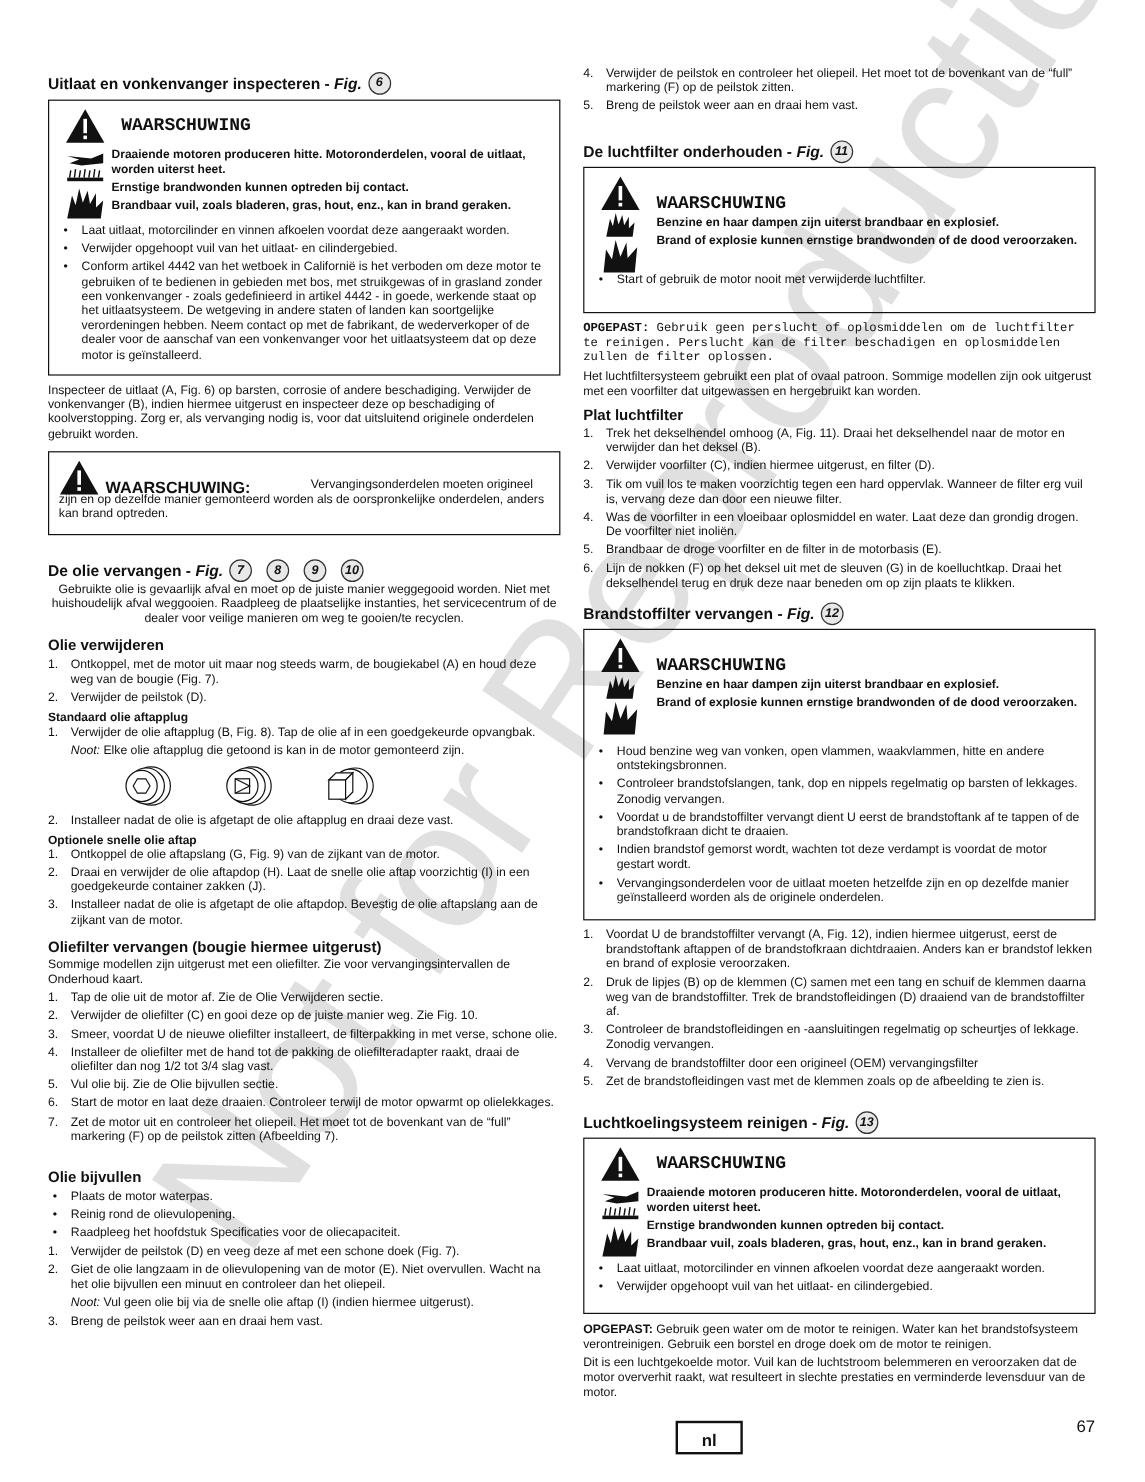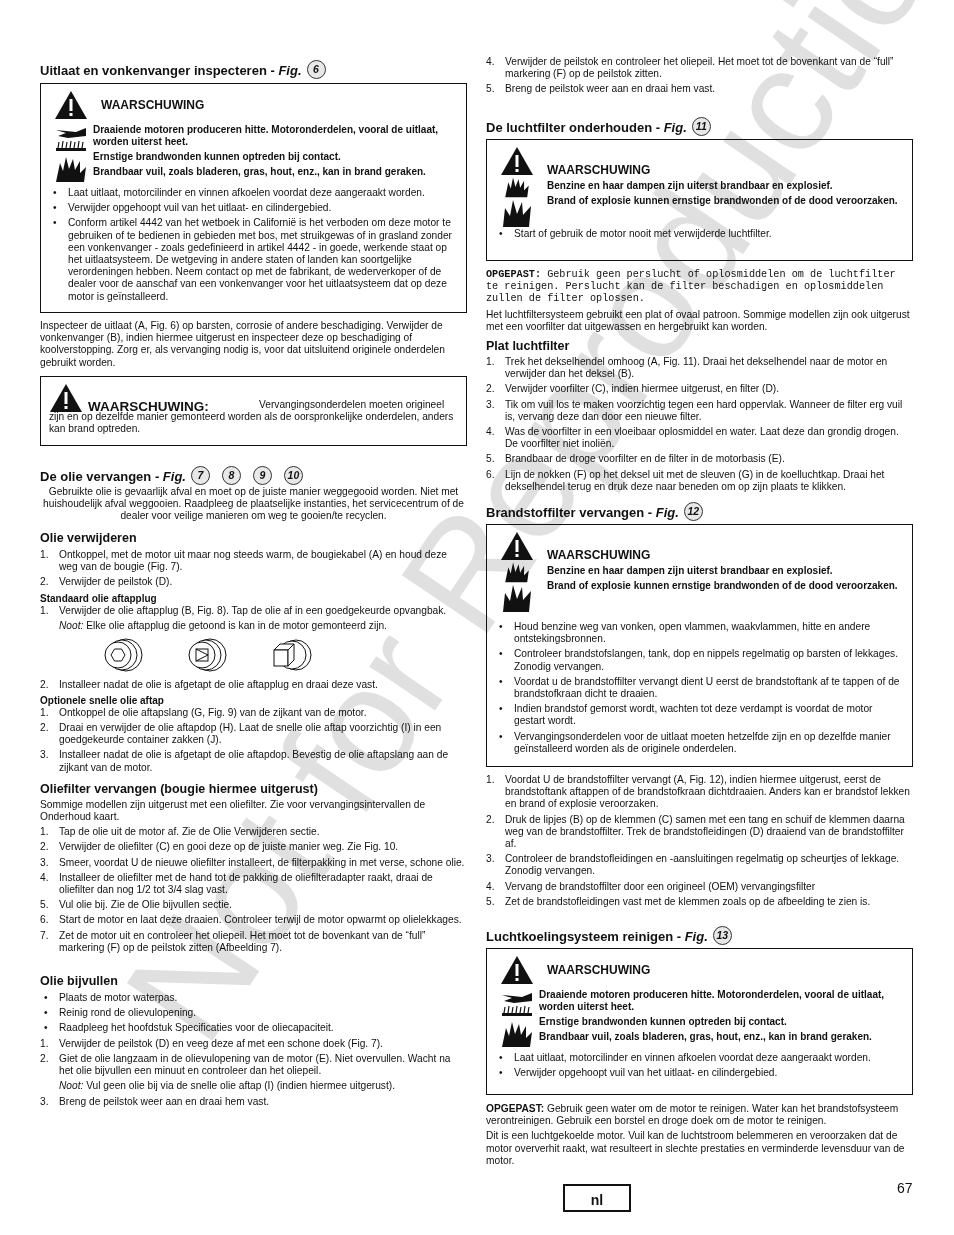--- a/index.html
+++ b/index.html
@@ -11,32 +11,32 @@
   h2 { font-size:13px; font-weight:bold; margin:0; line-height:16px; }
   h2 .fig { font-style:italic; }
   h3 { font-size:12.5px; font-weight:bold; margin:0; line-height:15px; }
   h4 { font-size:10px; font-weight:bold; margin:0; line-height:12px; }
   .figbadge { display:inline-block; width:17px; height:17px; border:1px solid #333; border-radius:50%;
               background:#e8e8e8; text-align:center; font-size:10.5px; line-height:17px; font-weight:bold;
               font-style:italic; margin-left:5px; vertical-align:2px; }
   p { margin:0; }
   .box { border:1px solid #111; padding:6px 8px 6px 8px; box-sizing:border-box; }
   .warnhead { display:flex; align-items:center; }
-  .warntitle { font-size:12px; font-weight:bold; margin-left:15px; }
+  .warntitle { font-size:15px; font-weight:bold; margin-left:15px;font-family:Liberation Mono, monospace; }
   .warnrow { display:flex; }
   .iconcol { width:44px; flex:none; display:flex; flex-direction:column; align-items:center; }
   .warnlines { font-weight:bold; font-size:10px; line-height:12px; }
   .warnlines p { margin-bottom:3px; }
   ul.b, ol.n { margin:0; padding:0; list-style:none; }
   ul.b li, ol.n li { position:relative; padding-left:19px; margin-bottom:3px; }
   ul.b li::before { content:"•"; position:absolute; left:4px; }
   ol.n li .num { position:absolute; left:0; }
   .note { padding-left:19px; margin-bottom:3px; }
   .plugs { display:flex; gap:40px; padding-left:60px; margin:4px 0 6px; }
-  .langbox { position:absolute; left:563px; top:1184px; width:68px; height:28px; border:2px solid #111;
+  .langbox { position:absolute; left:563px; top:1184px; width:56px; height:28px; border:2px solid #111;
              font-weight:bold; font-size:14px; text-align:center; line-height:28px; box-sizing:border-box; }
   .pagenum { position:absolute; left:897px; top:1182px; font-size:14px; }
   .watermark { position:absolute; left:30px; top:560px; font-size:150px; color:rgba(0,0,0,0.12);
                transform:rotate(-56deg); transform-origin:center; white-space:nowrap;
                pointer-events:none; font-family:"Liberation Sans", sans-serif; width:1100px; left:-80px; }
 </style>
 </head>
 <body>
 
 <div class="watermark">Not for Reproduction</div>

